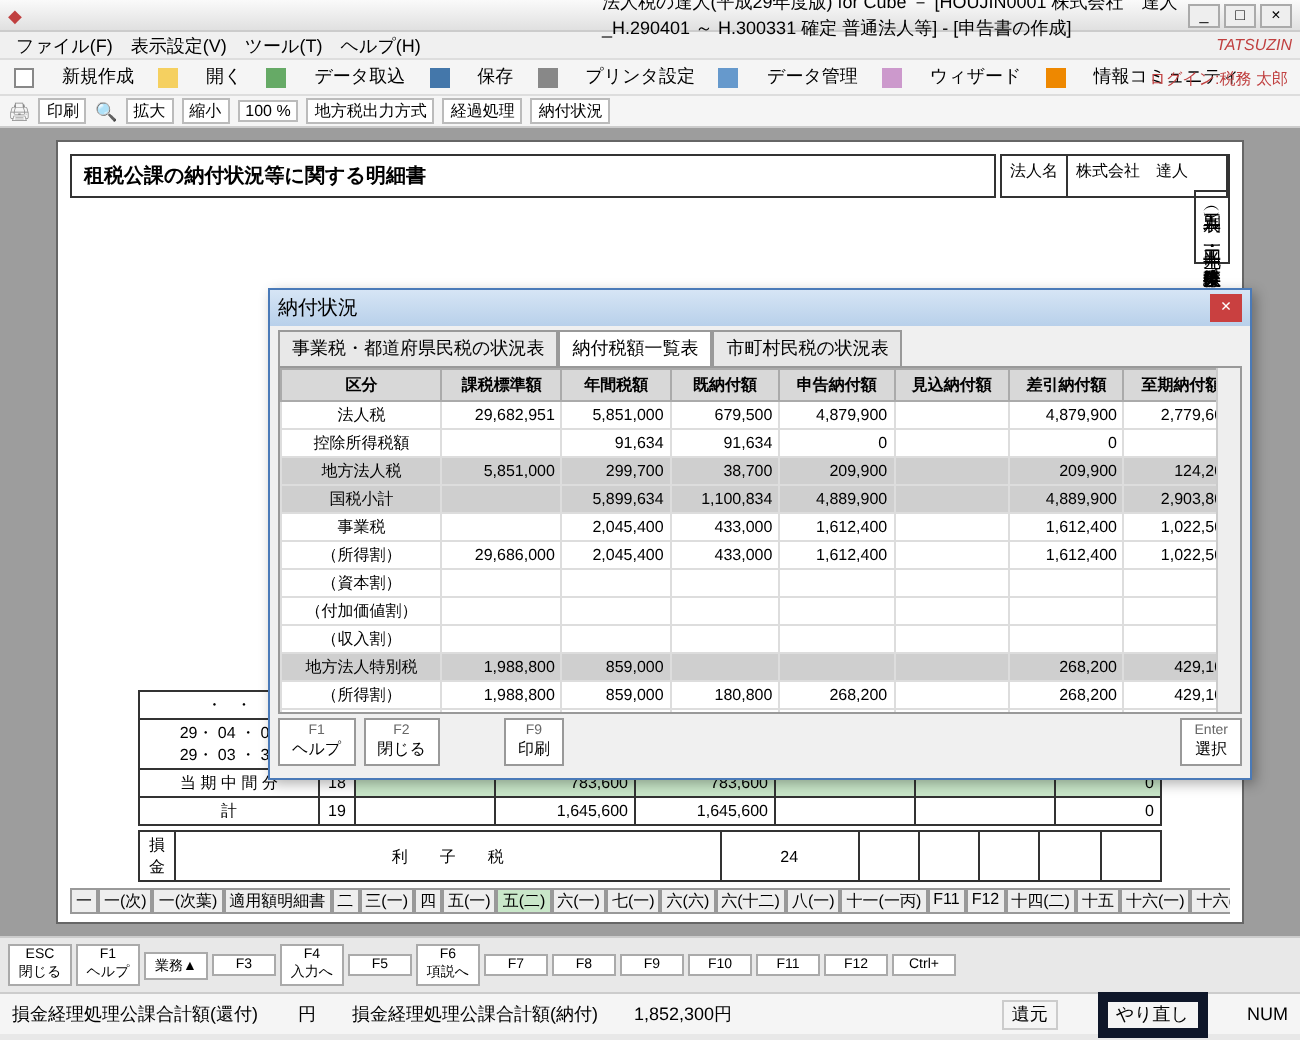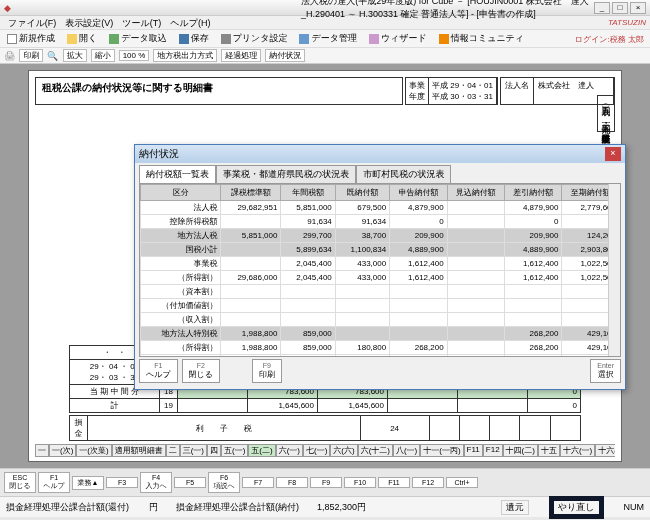--- a/index.html
+++ b/index.html
@@ -4,21 +4,21 @@
 <style>
 *{box-sizing:border-box;margin:0;padding:0;font-family:"MS PGothic","Meiryo",sans-serif}
 body{width:650px;height:520px;background:#e8e8e8;font-size:9px;overflow:hidden;position:relative}
 .titlebar{height:16px;background:linear-gradient(#fafafa,#e0e0e0);display:flex;align-items:center;padding:0 4px;border-bottom:1px solid #ccc}
 .titlebar span{flex:1;font-size:9px}
 .winbtns{display:flex;gap:2px}
 .winbtn{width:16px;height:12px;border:1px solid #aaa;background:#eee;font-size:8px;text-align:center;line-height:10px}
 .menubar{height:14px;background:#f0f0f0;display:flex;padding:0 4px;gap:1px;border-bottom:1px solid #ddd}
 .menubar>div{padding:1px 4px;font-size:9px}
 .toolbar{height:18px;background:#f5f5f5;display:flex;align-items:center;padding:0 4px;gap:6px;border-bottom:1px solid #ddd}
-.tbtn{display:inline-flex;align-items:center;gap:2px;font-size:9px;padding:1px 3px}
+.tbtn{display:inline-flex;align-items:center;gap:14px;font-size:9px;padding:1px 3px}
 .tbtn .ico{width:10px;height:10px;display:inline-block}
 .toolbar2{height:16px;background:#f5f5f5;display:flex;align-items:center;padding:0 4px;gap:4px;border-bottom:1px solid #ccc}
 .t2btn{border:1px solid #bbb;padding:0 3px;font-size:8px;background:#fff}
 .workspace{height:404px;background:#9d9d9d;padding:6px 28px;overflow:hidden;position:relative}
 .sheet{background:#fff;width:100%;height:100%;border:1px solid #666;position:relative;padding:6px}
 .sheethdr{display:flex;gap:2px;margin-bottom:4px}
 .sheettitle{border:1px solid #333;padding:3px 6px;font-size:10px;font-weight:bold;flex:1}
 .yearbox{border:1px solid #333;font-size:8px;display:flex}
 .yearbox>div{border-right:1px solid #333;padding:2px 3px}
 .corpbox{border:1px solid #333;font-size:8px;display:flex}
@@ -33,23 +33,23 @@
 .ytab.active{background:#c9e7c9}
 
 .modal{position:absolute;left:134px;top:144px;width:492px;height:246px;background:#f0f0f0;border:1px solid #4a7ab8;box-shadow:2px 2px 6px rgba(0,0,0,.3);z-index:10}
 .mtitle{height:18px;background:linear-gradient(#d6e5f5,#b8d0ea);display:flex;align-items:center;padding:0 4px;font-size:10px}
 .mtitle .x{margin-left:auto;width:16px;height:14px;background:#c94040;color:#fff;text-align:center;line-height:13px;font-size:9px}
 .mtabs{display:flex;padding:2px 4px 0;gap:0;font-size:9px}
 .mtab{border:1px solid #999;border-bottom:none;padding:2px 6px;background:#e8e8e8}
 .mtab.active{background:#fff}
 .mbody{background:#fff;margin:0 4px;border:1px solid #999;height:174px;overflow:auto;position:relative}
 .mbody table{border-collapse:collapse;width:100%;font-size:8px}
-.mbody th{background:#d8d8d8;border:1px solid #aaa;padding:2px;font-weight:normal;text-align:center}
+.mbody th{background:#d8d8d8;border:1px solid #aaa;padding:2px;font-weight:bold;text-align:center}
 .mbody td{border:1px solid #ddd;padding:1px 3px;text-align:right;height:12px}
-.mbody td.name{text-align:right}
+.mbody td.name{text-align:center}
 .mbody tr.grp td{background:#cfcfcf}
 .mfoot{display:flex;padding:2px 4px;gap:4px;align-items:center}
 .fbtn{border:1px solid #999;padding:2px 6px;font-size:8px;background:#fff;display:inline-block;text-align:center}
 .fbtn small{display:block;font-size:7px;color:#666}
 
 .fnbar{height:28px;background:#e8e8e8;border-top:1px solid #ccc;display:flex;align-items:center;padding:0 4px;gap:2px}
 .fnkey{border:1px solid #aaa;background:#fff;font-size:7px;text-align:center;width:32px;padding:1px}
 .fnkey div{font-size:7px}
 .status{height:16px;background:#f5f5f5;border-top:1px solid #ccc;display:flex;align-items:center;padding:10px 6px;font-size:9px}
 .status .r{margin-left:auto}
@@ -123,28 +123,20 @@
   <span class="t2btn">100 %</span>
   <span class="t2btn">地方税出力方式</span>
   <span class="t2btn">経過処理</span>
   <span class="t2btn">納付状況</span>
 </div>
 
 <div class="workspace">
   <div class="sheet">
     <div class="sheethdr">
       <div class="sheettitle">租税公課の納付状況等に関する明細書</div>
-      <div class="yearbox">
-        <div style="white-space:pre">事業
-年度</div>
-        <div>
-            <div>平成 29・04・01</div>
-            <div>平成 30・03・31</div>
-          </div>
-      </div>
       <div class="corpbox">
         <div>法人名</div>
         <div style="min-width:80px">株式会社　達人</div>
       </div>
     </div>
     <div class="sidetab">別表五（二）　　平二十九・四・一　以後終了事業年度分</div>
 
     <div class="bottomtable">
       <table id="btable">
           <tbody>
@@ -232,22 +224,22 @@
       </div>
   </div>
 </div>
 
 <div class="modal">
   <div class="mtitle">
     <span>納付状況</span>
     <span class="x">×</span>
   </div>
   <div class="mtabs">
+    <div class="mtab">事業税・都道府県民税の状況表</div>
     <div class="mtab active">納付税額一覧表</div>
-    <div class="mtab">事業税・都道府県民税の状況表</div>
     <div class="mtab">市町村民税の状況表</div>
   </div>
   <div class="mbody">
     <table id="mtable">
         <tbody>
           <tr>
             <th>区分</th>
             <th>課税標準額</th>
             <th>年間税額</th>
             <th>既納付額</th>

